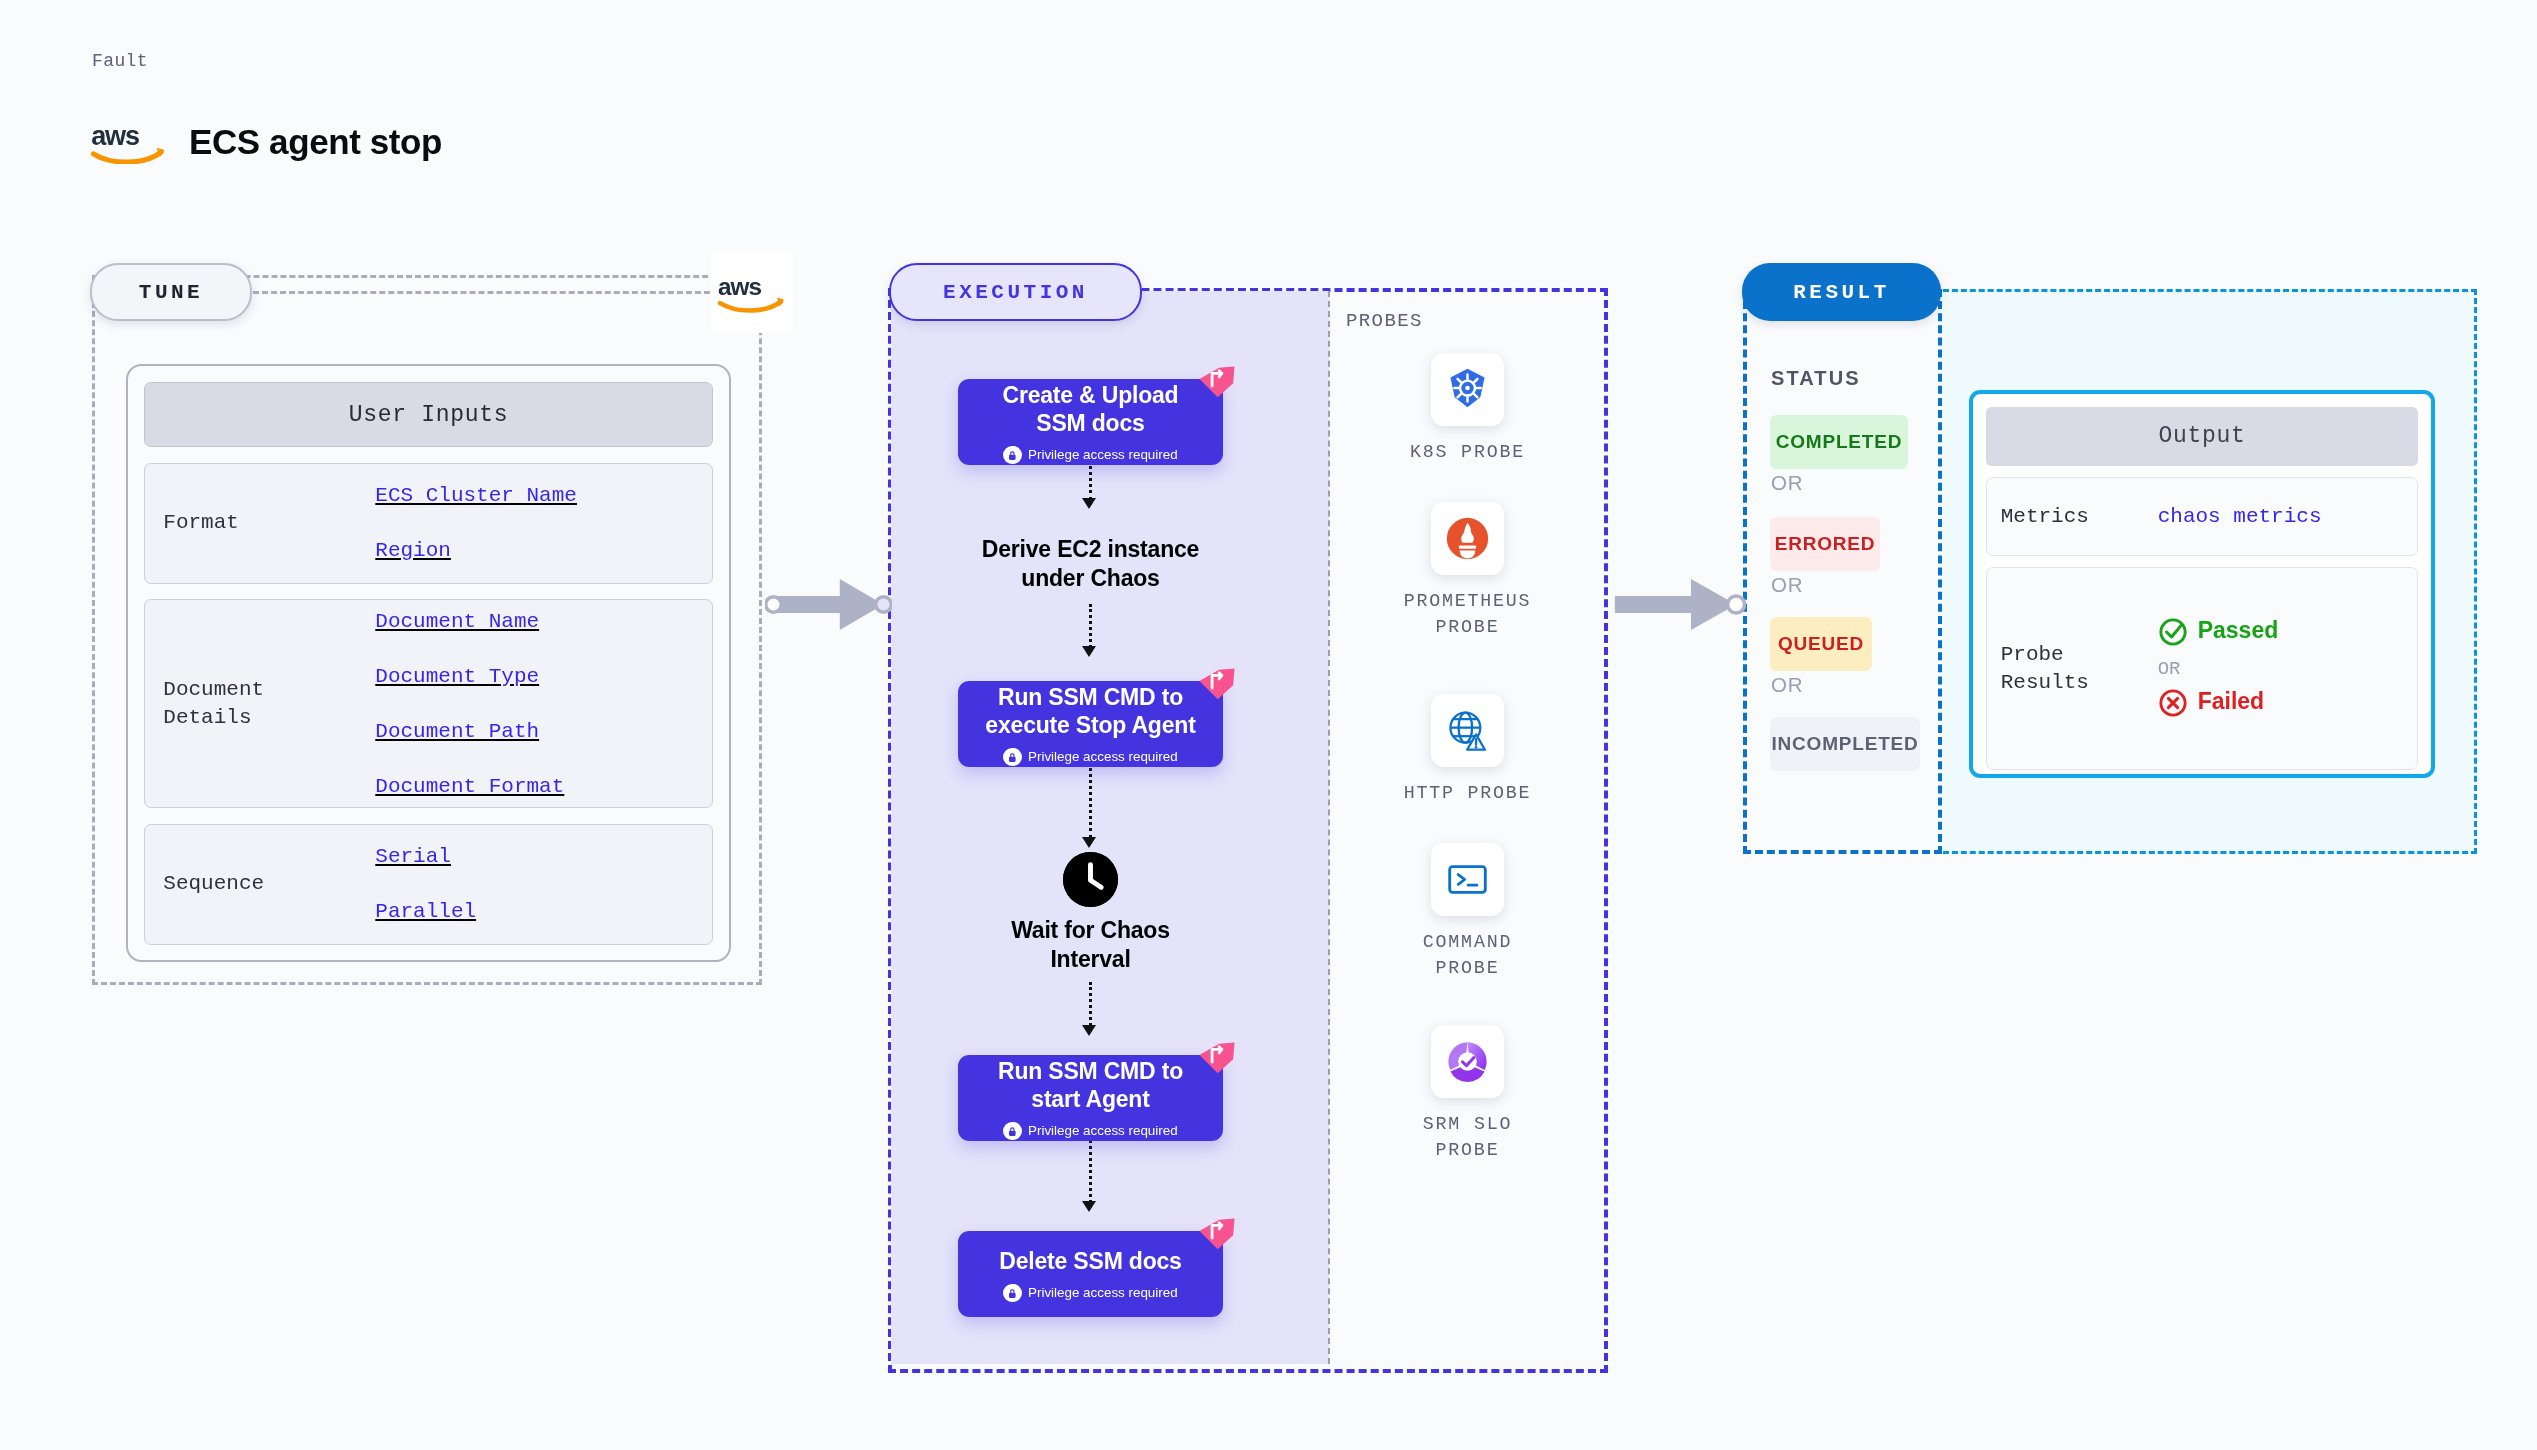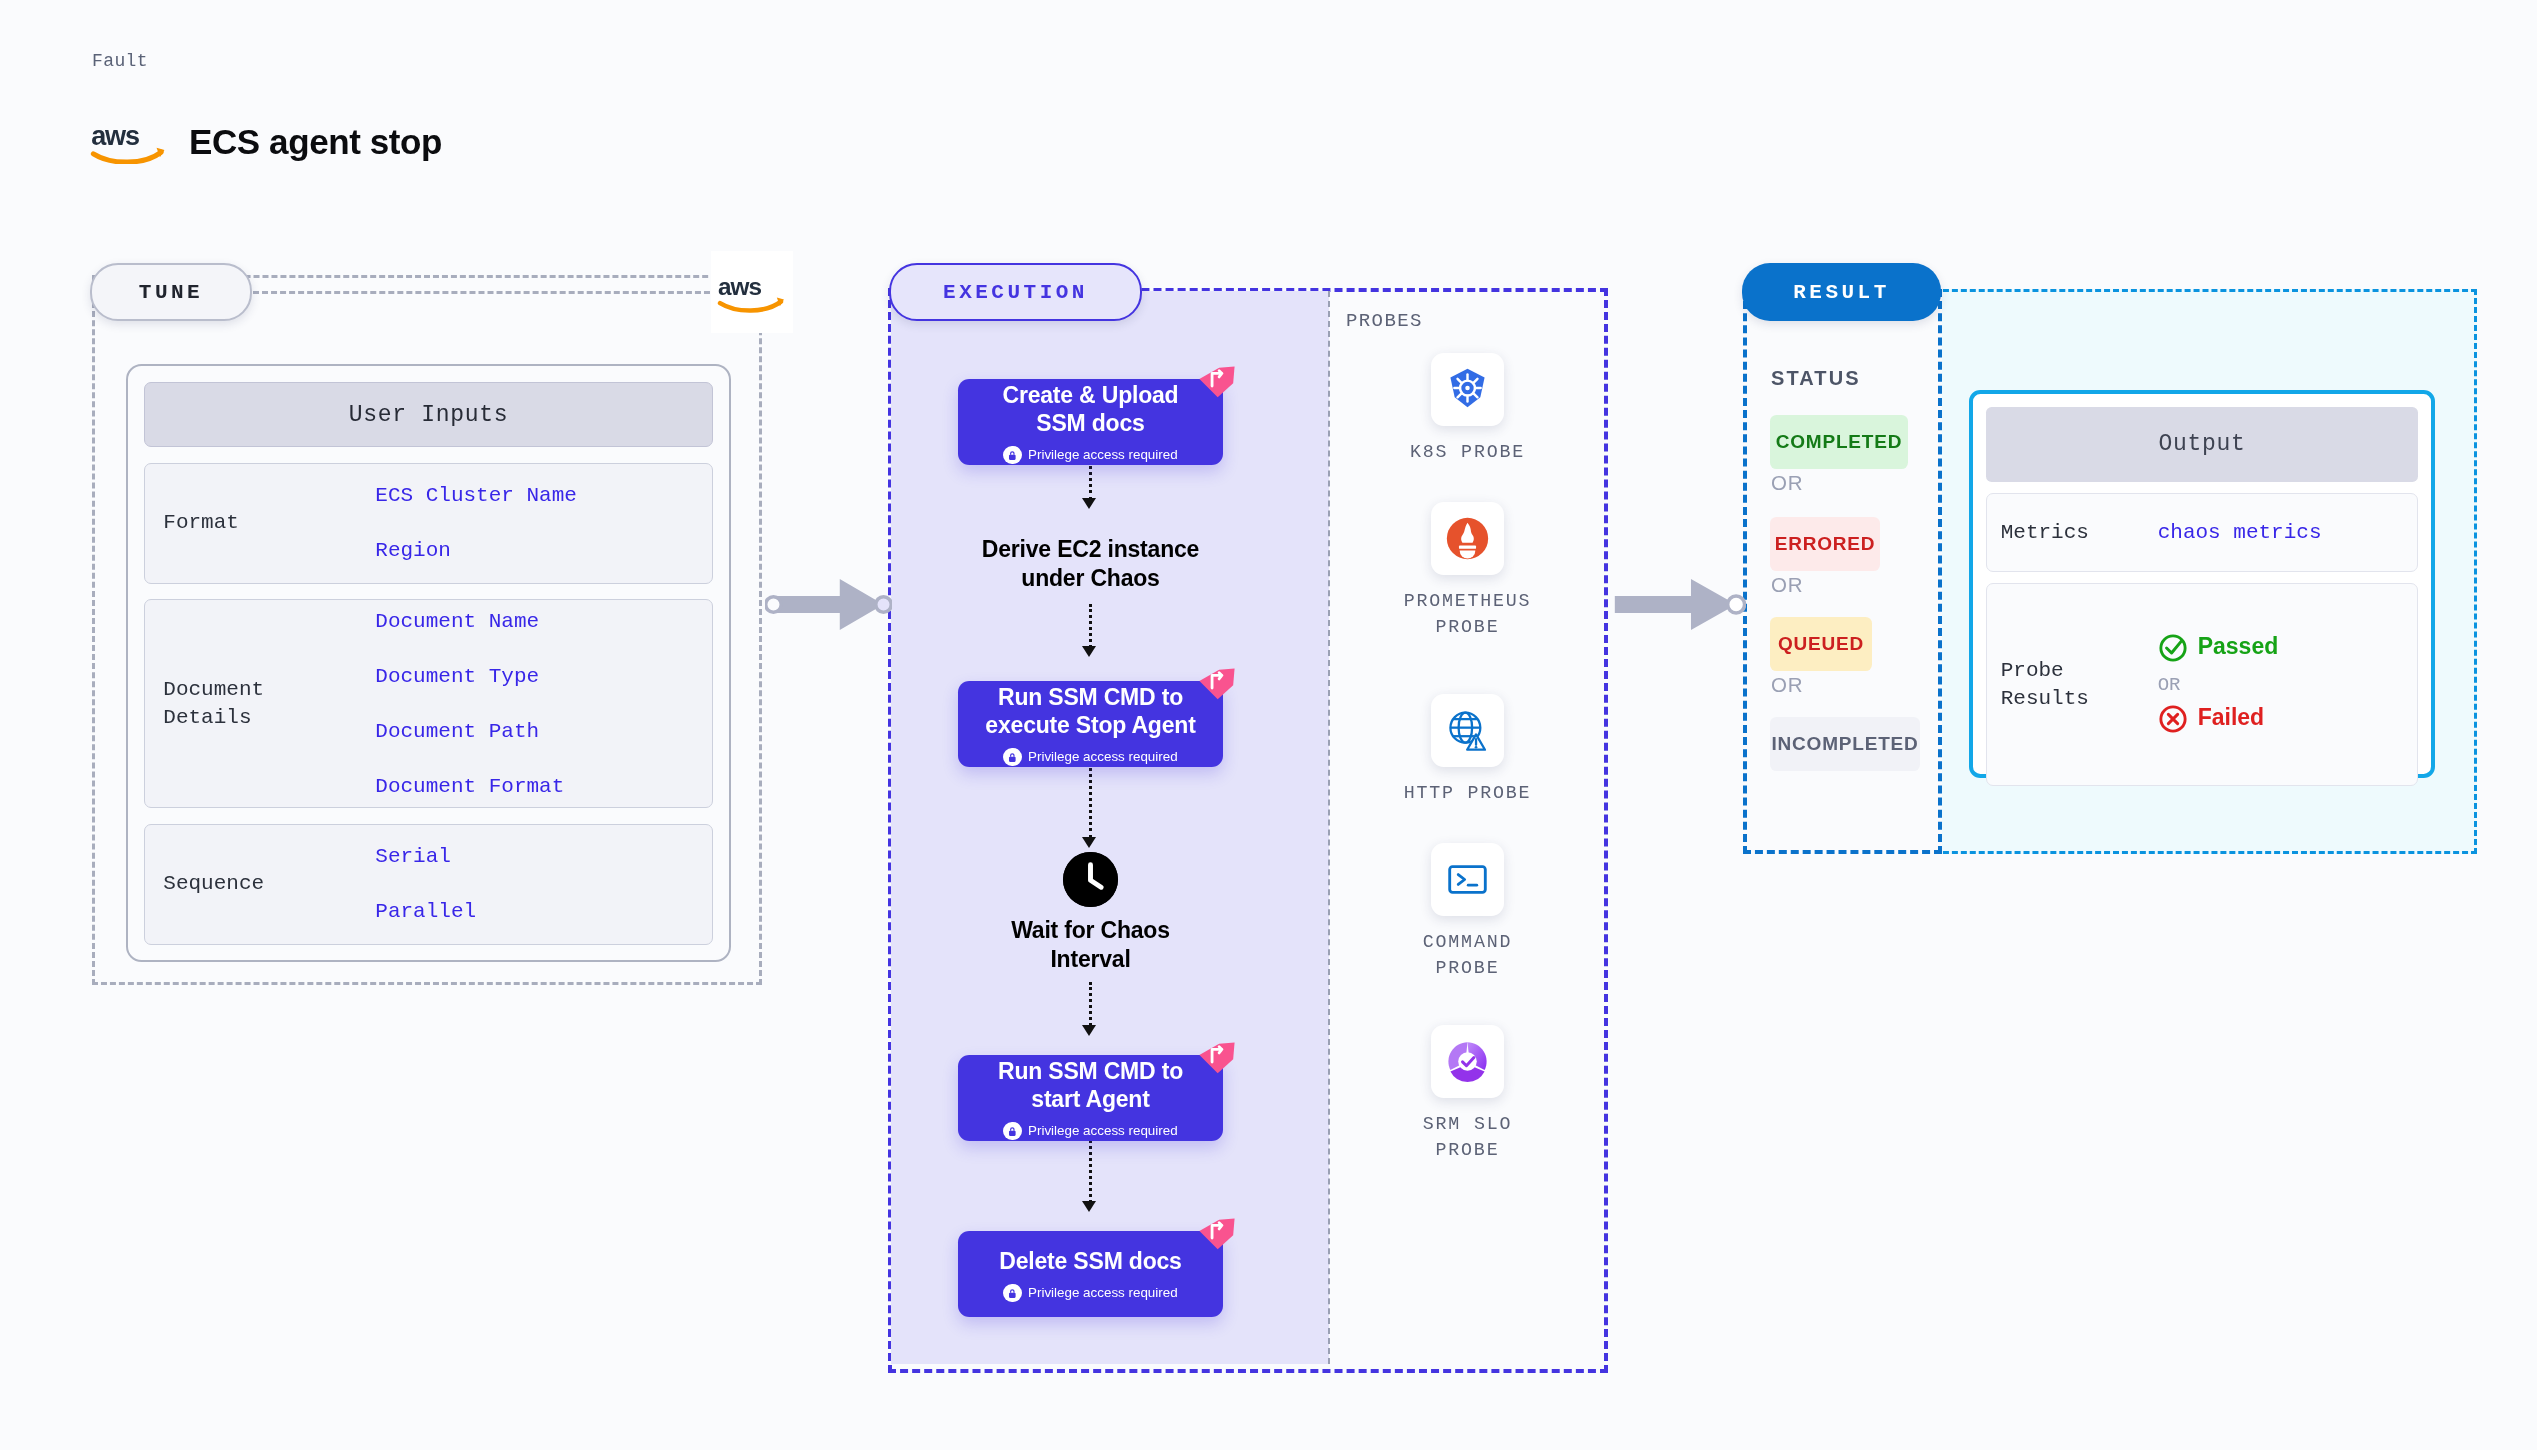--- a/index.html
+++ b/index.html
@@ -87,21 +87,21 @@
     border: 1.4px solid #ccd0dd; border-radius: 7px;
     display: flex; align-items: center;
     padding: 15.5px 11.3px 15.5px 18.3px;
   }
   .input-group .grp-label {
     width: 212px; flex: 0 0 212px;
     font-family: "Liberation Mono", monospace;
     font-size: 21px; color: #2c313c; line-height: 1.32;
   }
   .input-group .grp-values {
-    display: flex; flex-direction: column; gap: 32px;
+    display: flex; flex-direction: column; gap: 32px; text-decoration: underline;
   }
   .input-group .grp-values span {
     font-family: "Liberation Mono", monospace;
     font-size: 21px; color: #3826e8; letter-spacing: 0px;
   }
   #group-common { height: 121px; }
   #group-docdetails { height: 209px; }
   #group-sequence { height: 121px; }
 
   
@@ -251,21 +251,21 @@
   }
   #output-card {
     position: absolute; left: 1969px; top: 390px;
     width: 466px; height: 388px;
     background: #fff;
     border: 4.2px solid #12a7e8; border-radius: 11.3px;
     padding: 12.7px;
     z-index: 4;
   }
   #output-header {
-    height: 75px; background: #d9dae6; border-radius: 5.6px;
+    height: 59px; background: #d9dae6; border-radius: 5.6px;
     display: flex; align-items: center; justify-content: center;
     font-family: "Liberation Mono", monospace;
     font-size: 23px; color: #3e4352; letter-spacing: 0.7px;
   }
   .out-group {
     margin-top: 11.3px;
     background: #fafbfd; border: 1.4px solid #e2e4ed; border-radius: 7px;
     display: flex; align-items: center; padding: 12.7px 14px;
   }
   .out-group .og-label {

